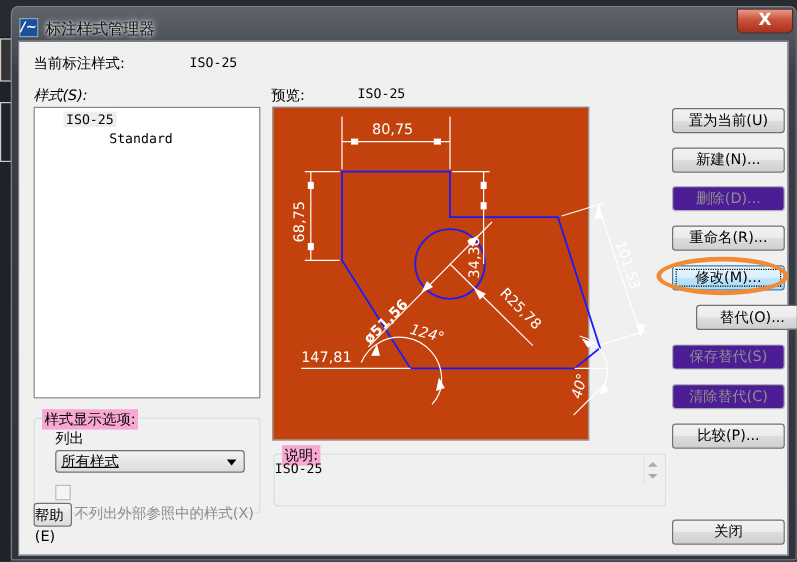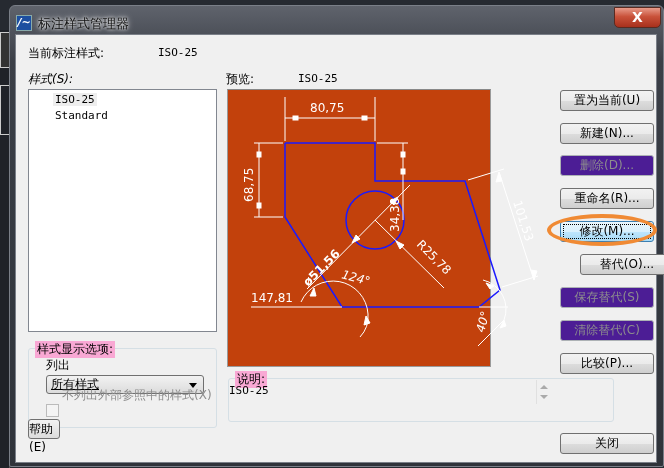--- a/index.html
+++ b/index.html
@@ -57,21 +57,21 @@
   <div class="client">
     <span class="lbl" style="left:12px;top:10px;">当前标注样式:</span>
     <span class="lbl mono" style="left:142px;top:11px;">ISO-25</span>
 
     <span class="lbl" style="left:12px;top:36px;font-style:italic;">样式(S):</span>
     <span class="lbl" style="left:210px;top:36px;">预览:</span>
     <span class="lbl mono" style="left:282px;top:37px;">ISO-25</span>
 
     <div class="listbox">
       <div class="list-item sel" style="top:3px;">ISO-25</div>
-      <div class="list-item" style="top:19px;">Standard</div>
+      <div class="list-item" style="top:19px;margin-left:36px;">Standard</div>
     </div>
 
     <div class="preview">
       <svg width="328" height="278" viewBox="0 0 328 278">
 
         <g stroke="#1a1aff" stroke-width="1.5" fill="none">
           <polyline points="57,53 147,53 147,91 237,91 272,200 251,217 114,217 57,127 57,53"></polyline>
           <circle cx="147" cy="130" r="29"></circle>
         </g>
         <g stroke="#ffffff" stroke-width="1" fill="#ffffff">
@@ -135,23 +135,23 @@
 
     <div class="groupbox" style="left:12px;top:313px;width:189px;height:80px;">
       <span class="group-title">样式显示选项:</span>
     </div>
     <span class="lbl" style="left:30px;top:322px;">列出</span>
     <div class="select">
       <span>所有样式</span>
       <span class="arrow"></span>
     </div>
     <div class="chk"></div>
-    <span class="lbl" style="left:46px;top:352px;color:#8d8d8d;">不列出外部参照中的样式(X)</span>
+    <span class="lbl" style="left:46px;top:385px;color:#8d8d8d;">不列出外部参照中的样式(X)</span>
 
-    <div class="groupbox" style="left:212px;top:343px;width:386px;height:44px;">
+    <div class="groupbox" style="left:212px;top:343px;width:327px;height:44px;">
       <span class="group-title">说明:</span>
     </div>
     <span class="desc-text">ISO-25</span>
     <div class="spin">
       <span class="up"></span>
       <span class="dn"></span>
     </div>
 
     <div class="btn" style="top:55px;">置为当前(U)</div>
     <div class="btn" style="top:88px;">新建(N)...</div>

